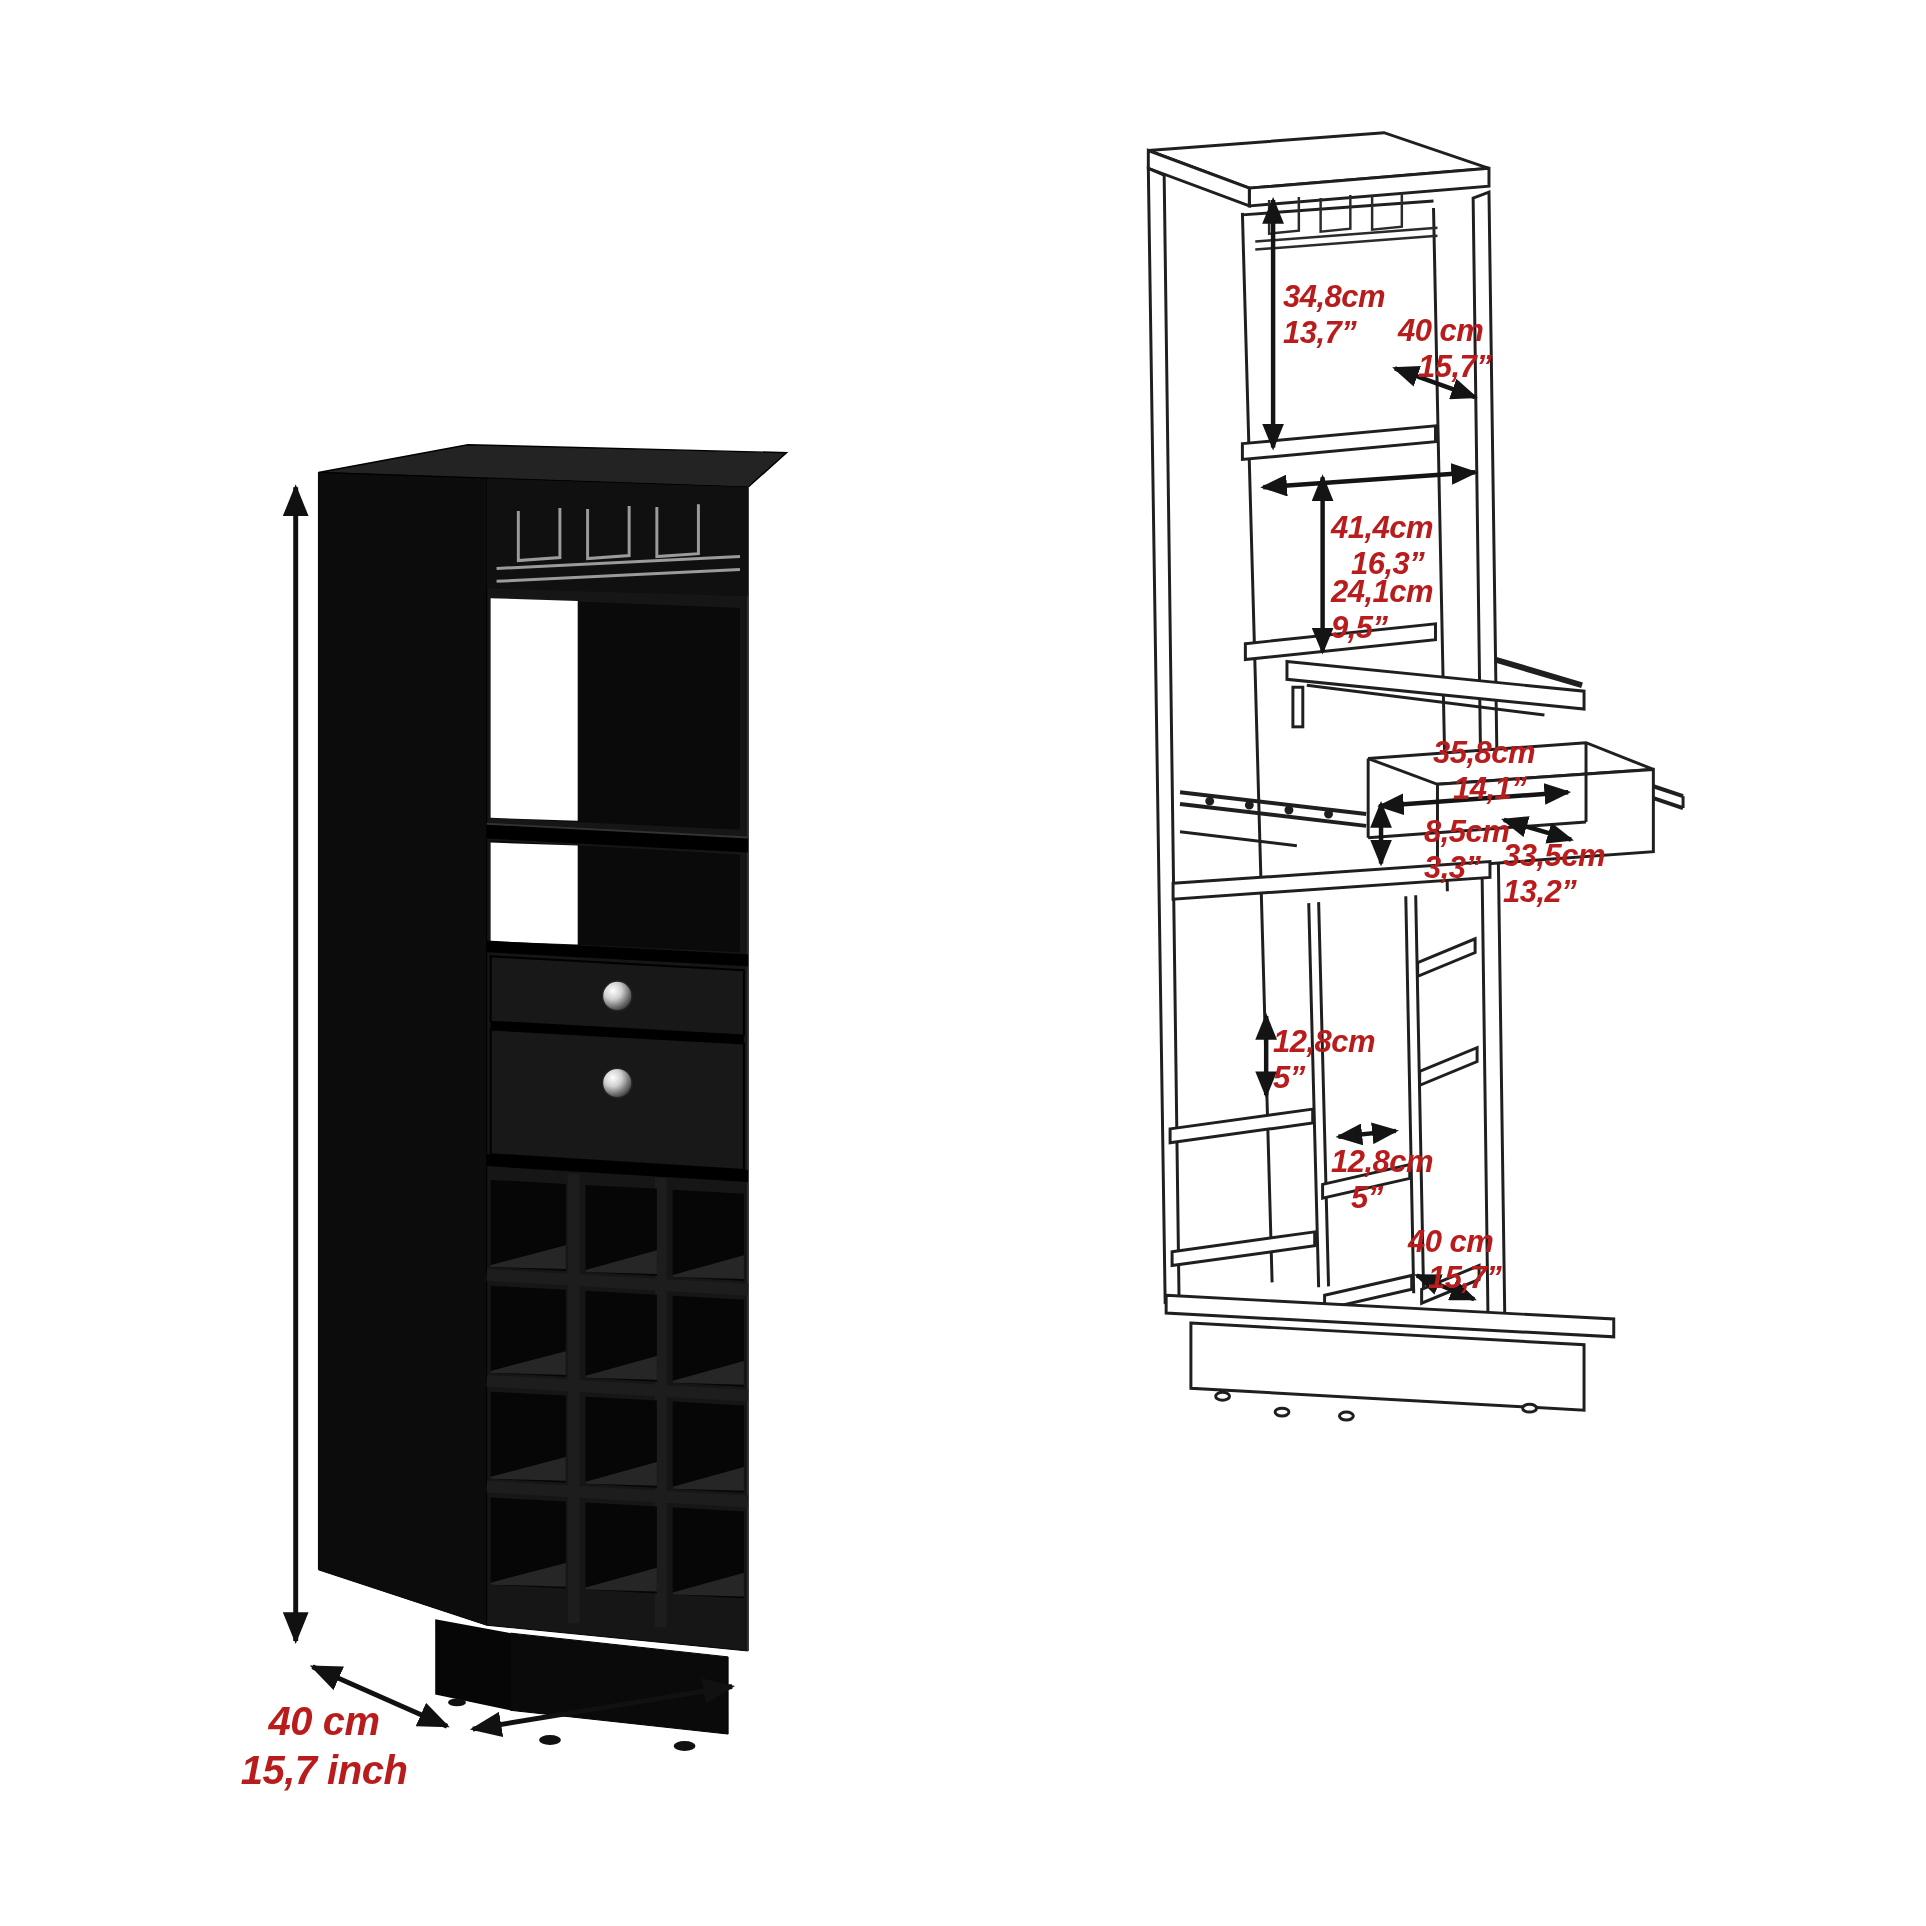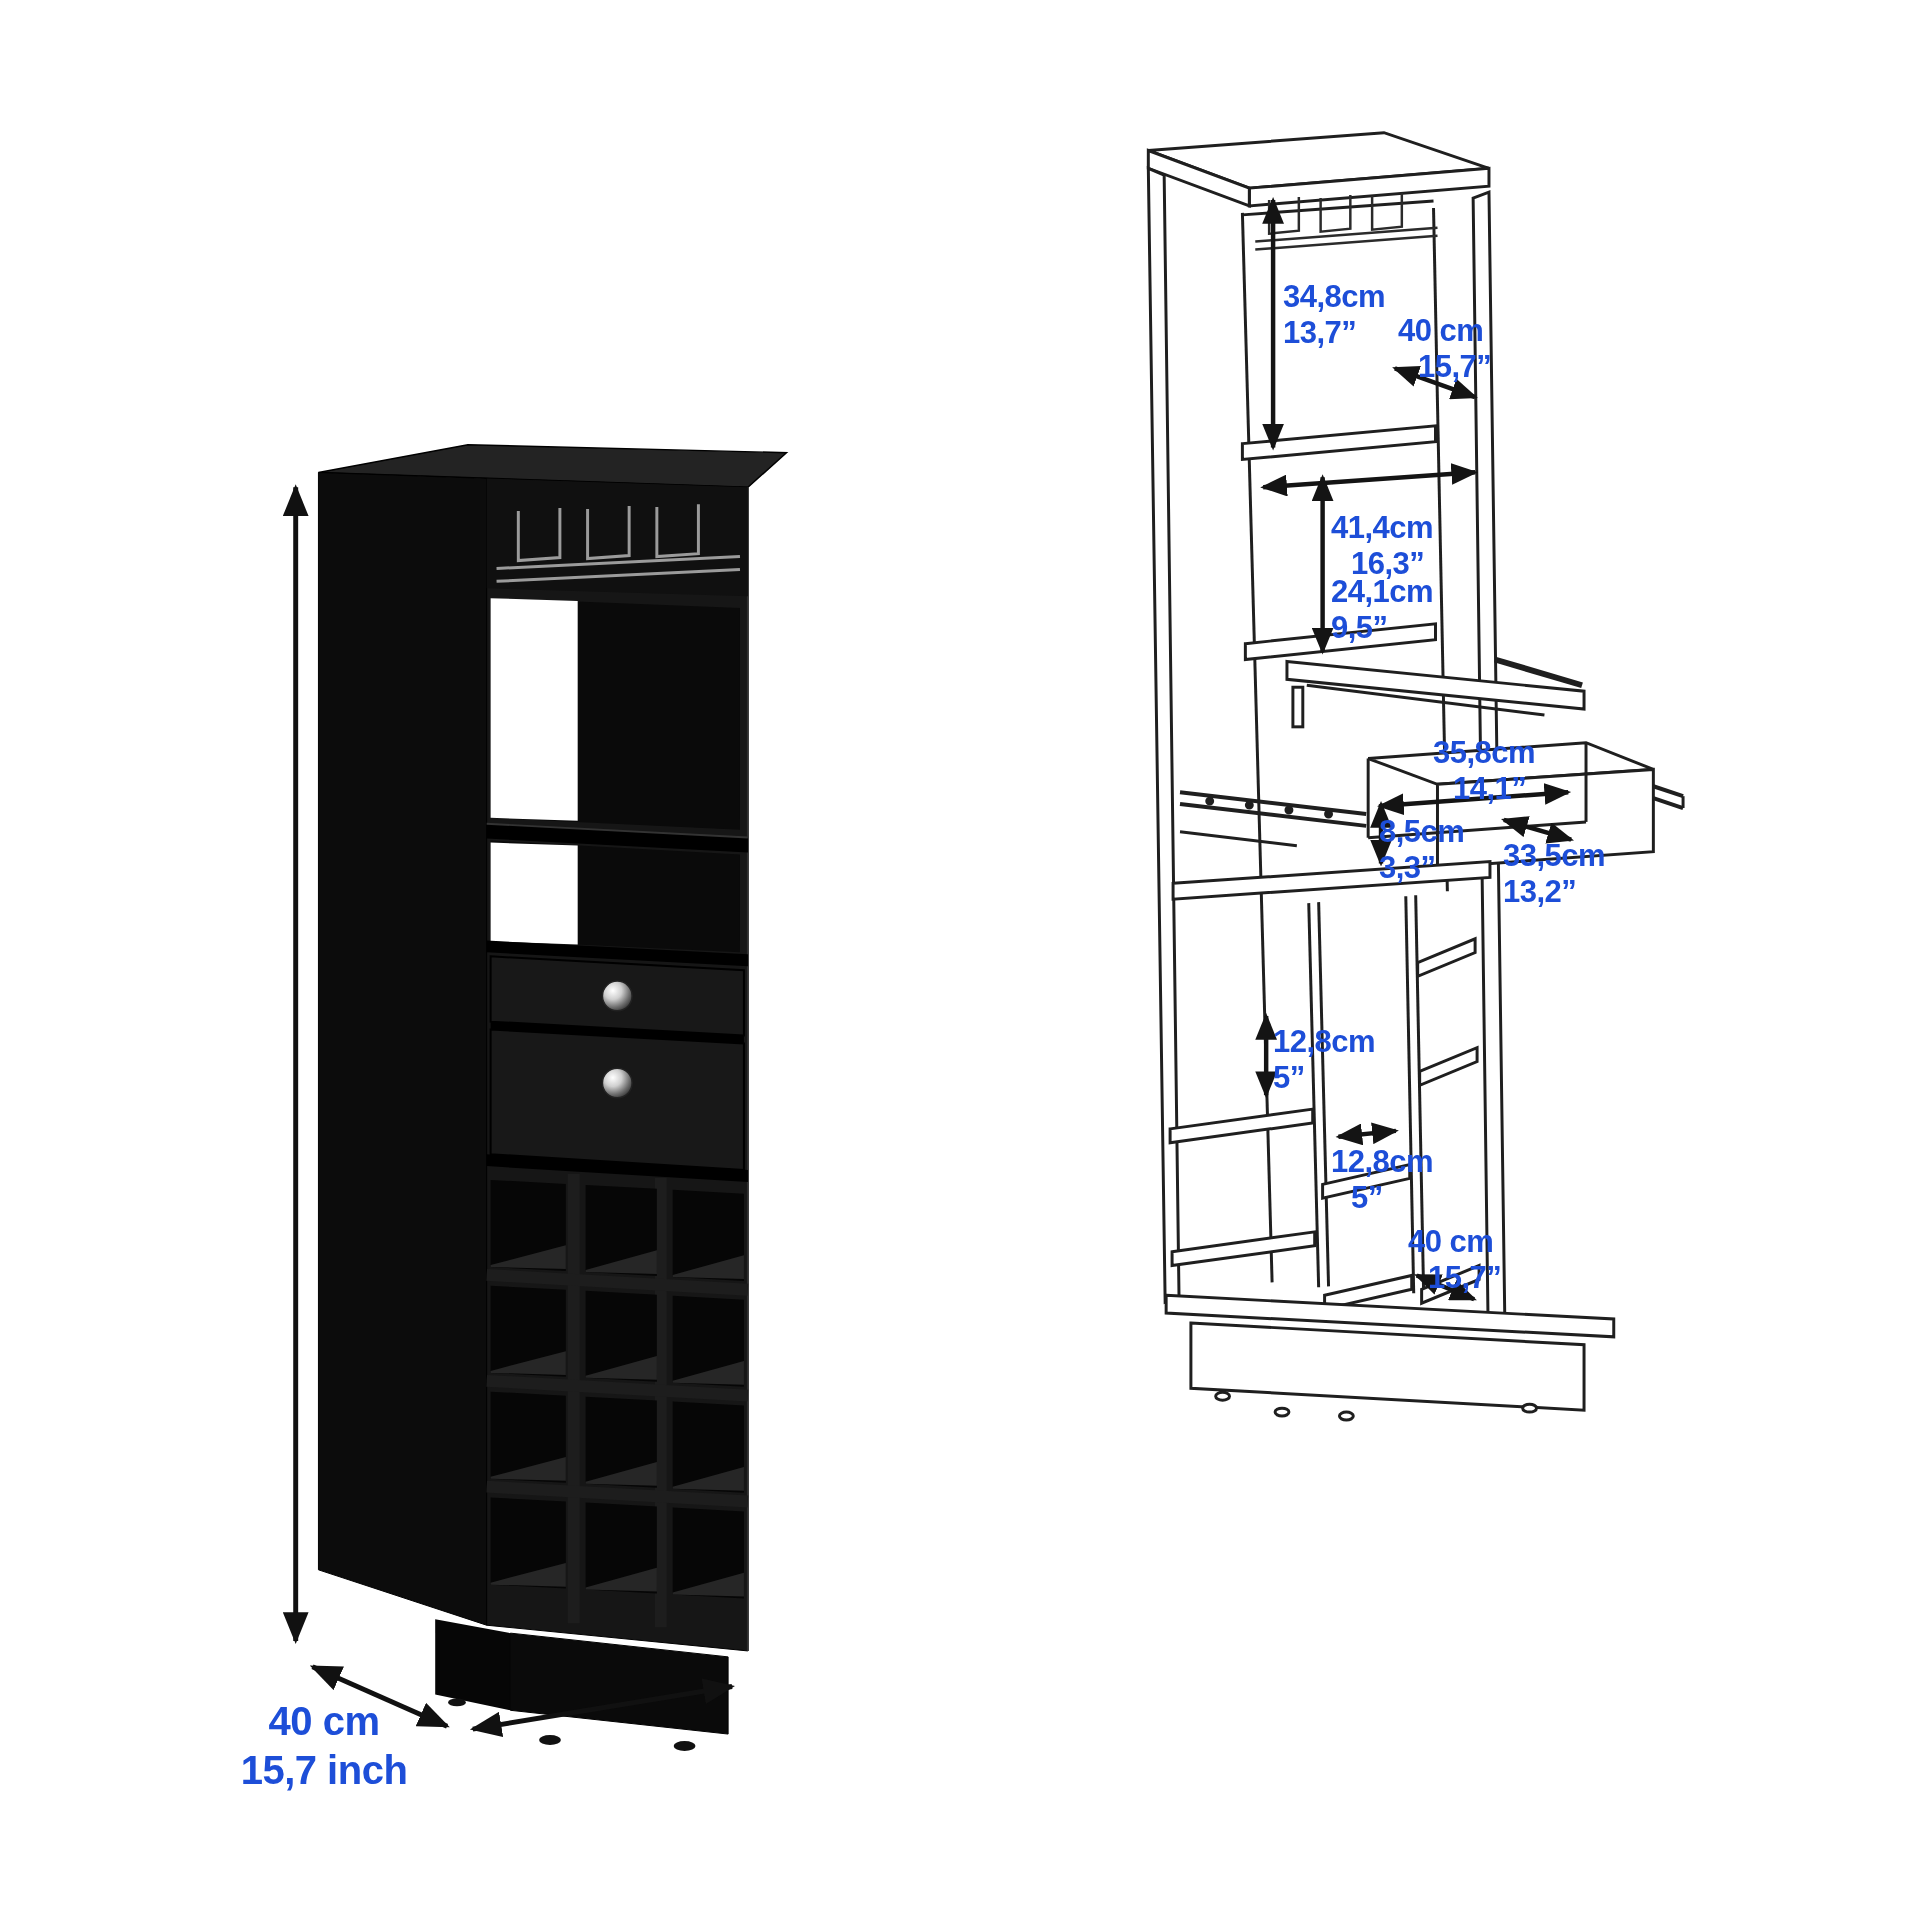--- a/index.html
+++ b/index.html
@@ -3,21 +3,21 @@
 <meta charset="utf-8">
 <style>
   html,body{margin:0;padding:0;}
   body{
     width:1927px;height:1927px;background:#ffffff;
     font-family:"Liberation Sans", sans-serif;
     overflow:hidden;
   }
   .stage{position:relative;width:1927px;height:1927px;background:#fff;}
   .figsvg{position:absolute;display:block;}
-  .lab{position:absolute;color:#1d4ed8;font-weight:700;letter-spacing:-0.5px;}
+  .lab{position:absolute;color:#b91c1c;font-weight:700;letter-spacing:-0.5px;font-style:italic;}
   .lab span{display:block;}
   .llab{font-size:40px;line-height:49px;text-align:center;}
   .rlab{font-size:31px;line-height:36px;text-align:left;}
   .rlab .ind{padding-left:20px;}
 </style>
 </head>
 <body>
 
 <div class="stage">
 
@@ -236,21 +236,21 @@
     <span class="ind">16,3”</span>
   </div>
   <div class="lab rlab" style="left:1331px;top:574px;">
     <span>24,1cm</span>
     <span>9,5”</span>
   </div>
   <div class="lab rlab" style="left:1398px;top:735px;margin-left:35px;">
     <span>35,8cm</span>
     <span class="ind">14,1”</span>
   </div>
-  <div class="lab rlab" style="left:1379px;top:814px;">
+  <div class="lab rlab" style="left:1424px;top:814px;">
     <span>8,5cm</span>
     <span>3,3”</span>
   </div>
   <div class="lab rlab" style="left:1487px;top:838px;margin-left:16px;">
     <span>33,5cm</span>
     <span>13,2”</span>
   </div>
   <div class="lab rlab" style="left:1273px;top:1024px;">
     <span>12,8cm</span>
     <span>5”</span>

